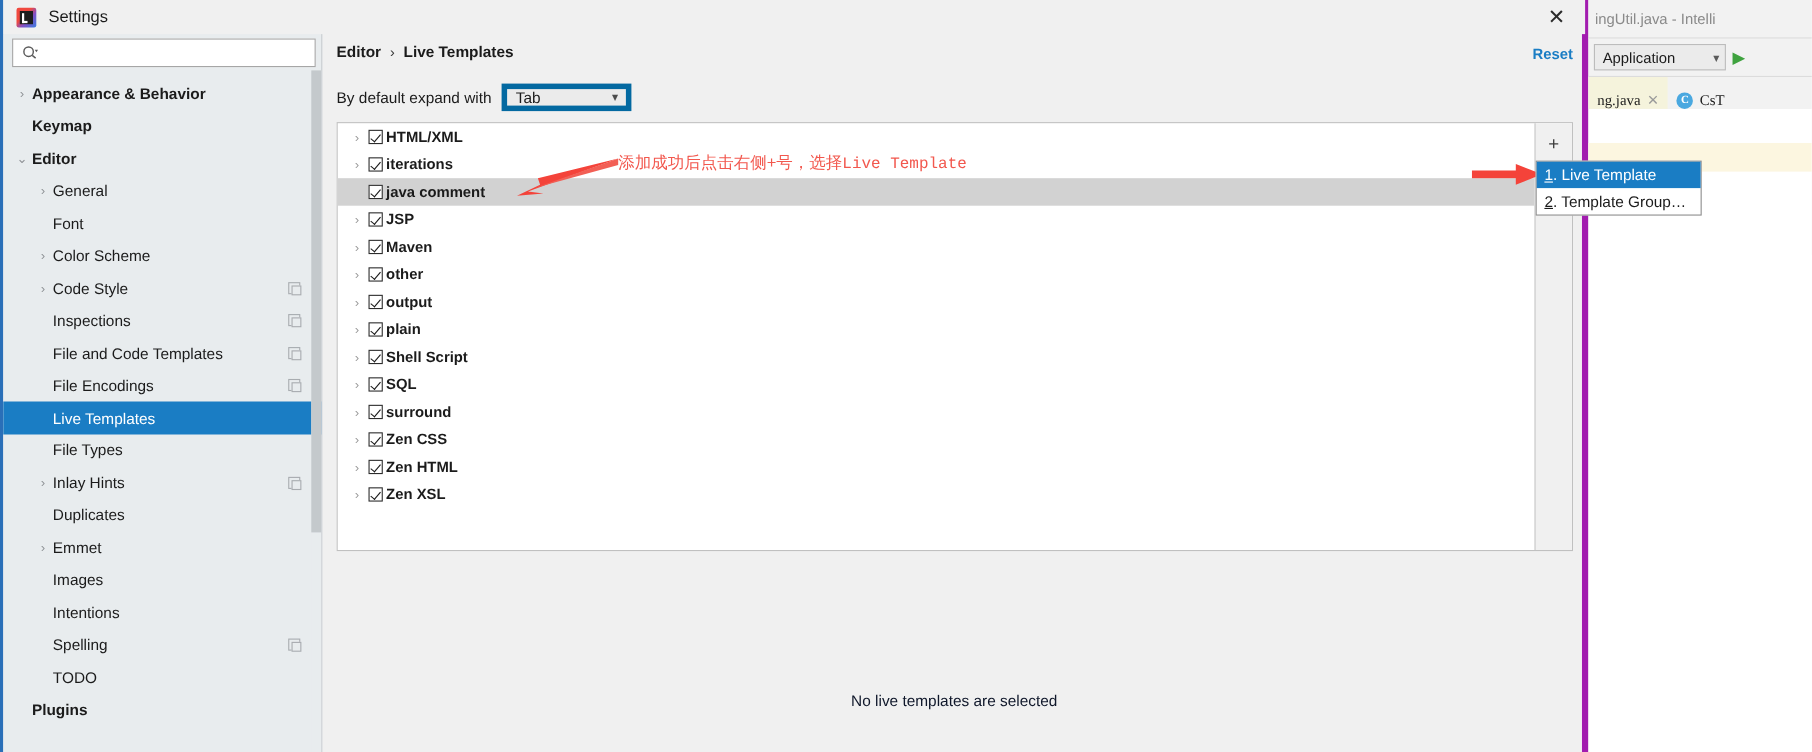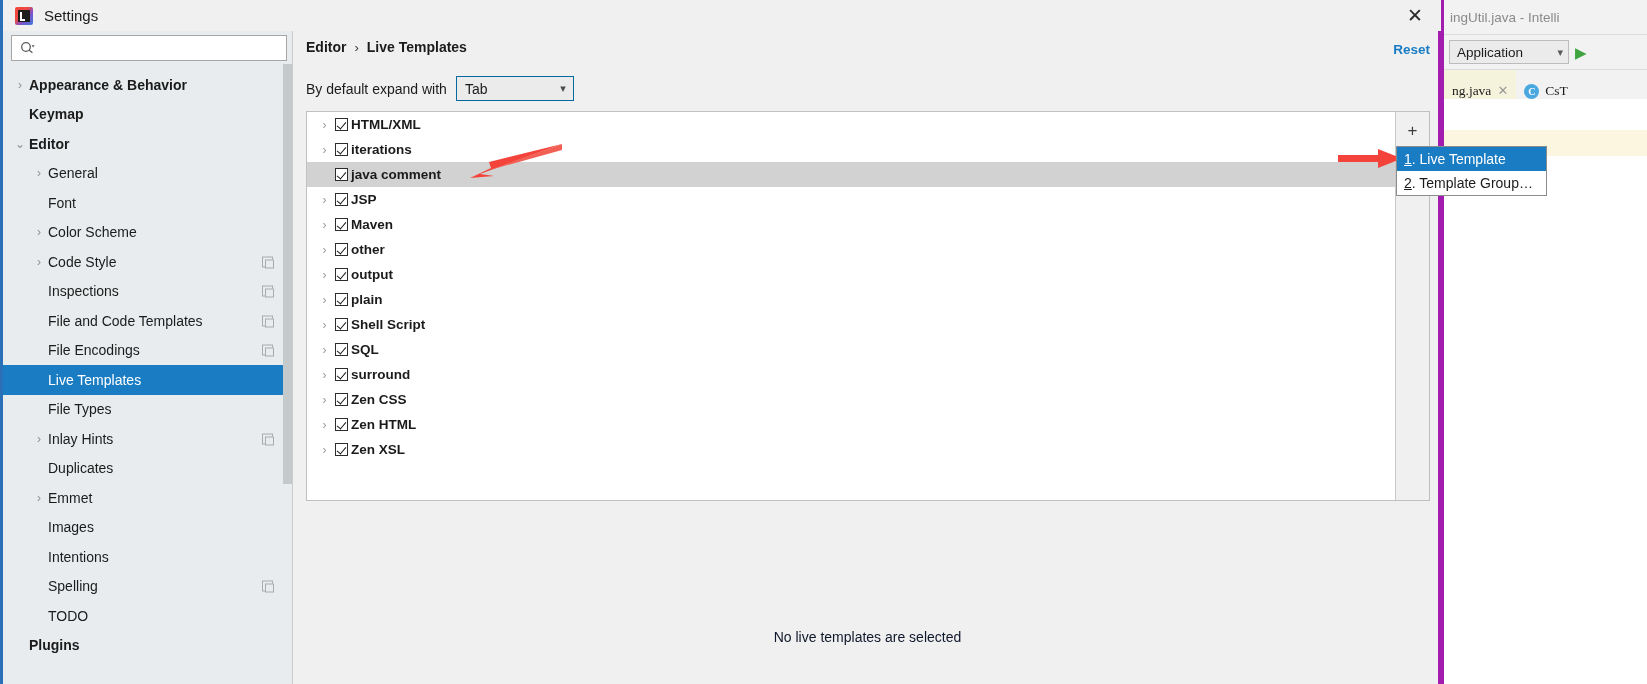--- a/index.html
+++ b/index.html
@@ -162,21 +162,21 @@
     position: absolute; right: 11px; top: 11px;
     color: #1a7dc4; font-size: 13.5px; font-weight: bold;
   }
   .expand-row {
     position: absolute; left: 12px; top: 45px;
     display: flex; align-items: center; gap: 9px;
   }
   .expand-row .lbl { font-size: 14px; }
   .combo {
     width: 118px; height: 25px; background: #ebebeb;
-    border: 1px solid #0369a1;
+    border: 5px solid #0369a1;
     display: flex; align-items: center; justify-content: space-between;
     padding: 0 7px 0 8px; font-size: 14px;
   }
   .combo .chev { color: #4c4c4c; font-size: 11px; }
 
   
   .tpanel {
     position: absolute; left: 12px; top: 80px;
     width: 1124px; height: 390px;
     background: #ffffff; border: 1px solid #c0c0c0;
@@ -490,20 +490,23 @@
 
       <div class="empty-msg">No live templates are selected</div>
     </div>
   </div>
 
   <svg class="arrow-svg" style="left:450px; top:140px;" width="115" height="48" viewBox="0 0 115 48">
     <path d="M112 4 L30 34 L44 36 L20 38 L41 28 L39 22 Z" fill="#f4433a"></path>
     <path d="M112 4 L36 31 L112 10 Z" fill="#f25f55"></path>
   </svg>
 
+  <div class="anno-text">
+    <span>添加成功后点击右侧+号，选择</span><span class="mono">Live Template</span>
+  </div>
 
   <svg class="arrow-svg" style="left:1338px; top:147px;" width="66" height="24" viewBox="0 0 66 24">
     <rect x="0" y="8" width="46" height="7" fill="#f4433a"></rect>
     <path d="M40 2 L64 11.5 L40 21 Z" fill="#f4433a"></path>
   </svg>
 
   <div class="popup" id="popup-menu">
       <div class="popup-item active">
         <u>1</u>
         <span>. Live Template</span>

